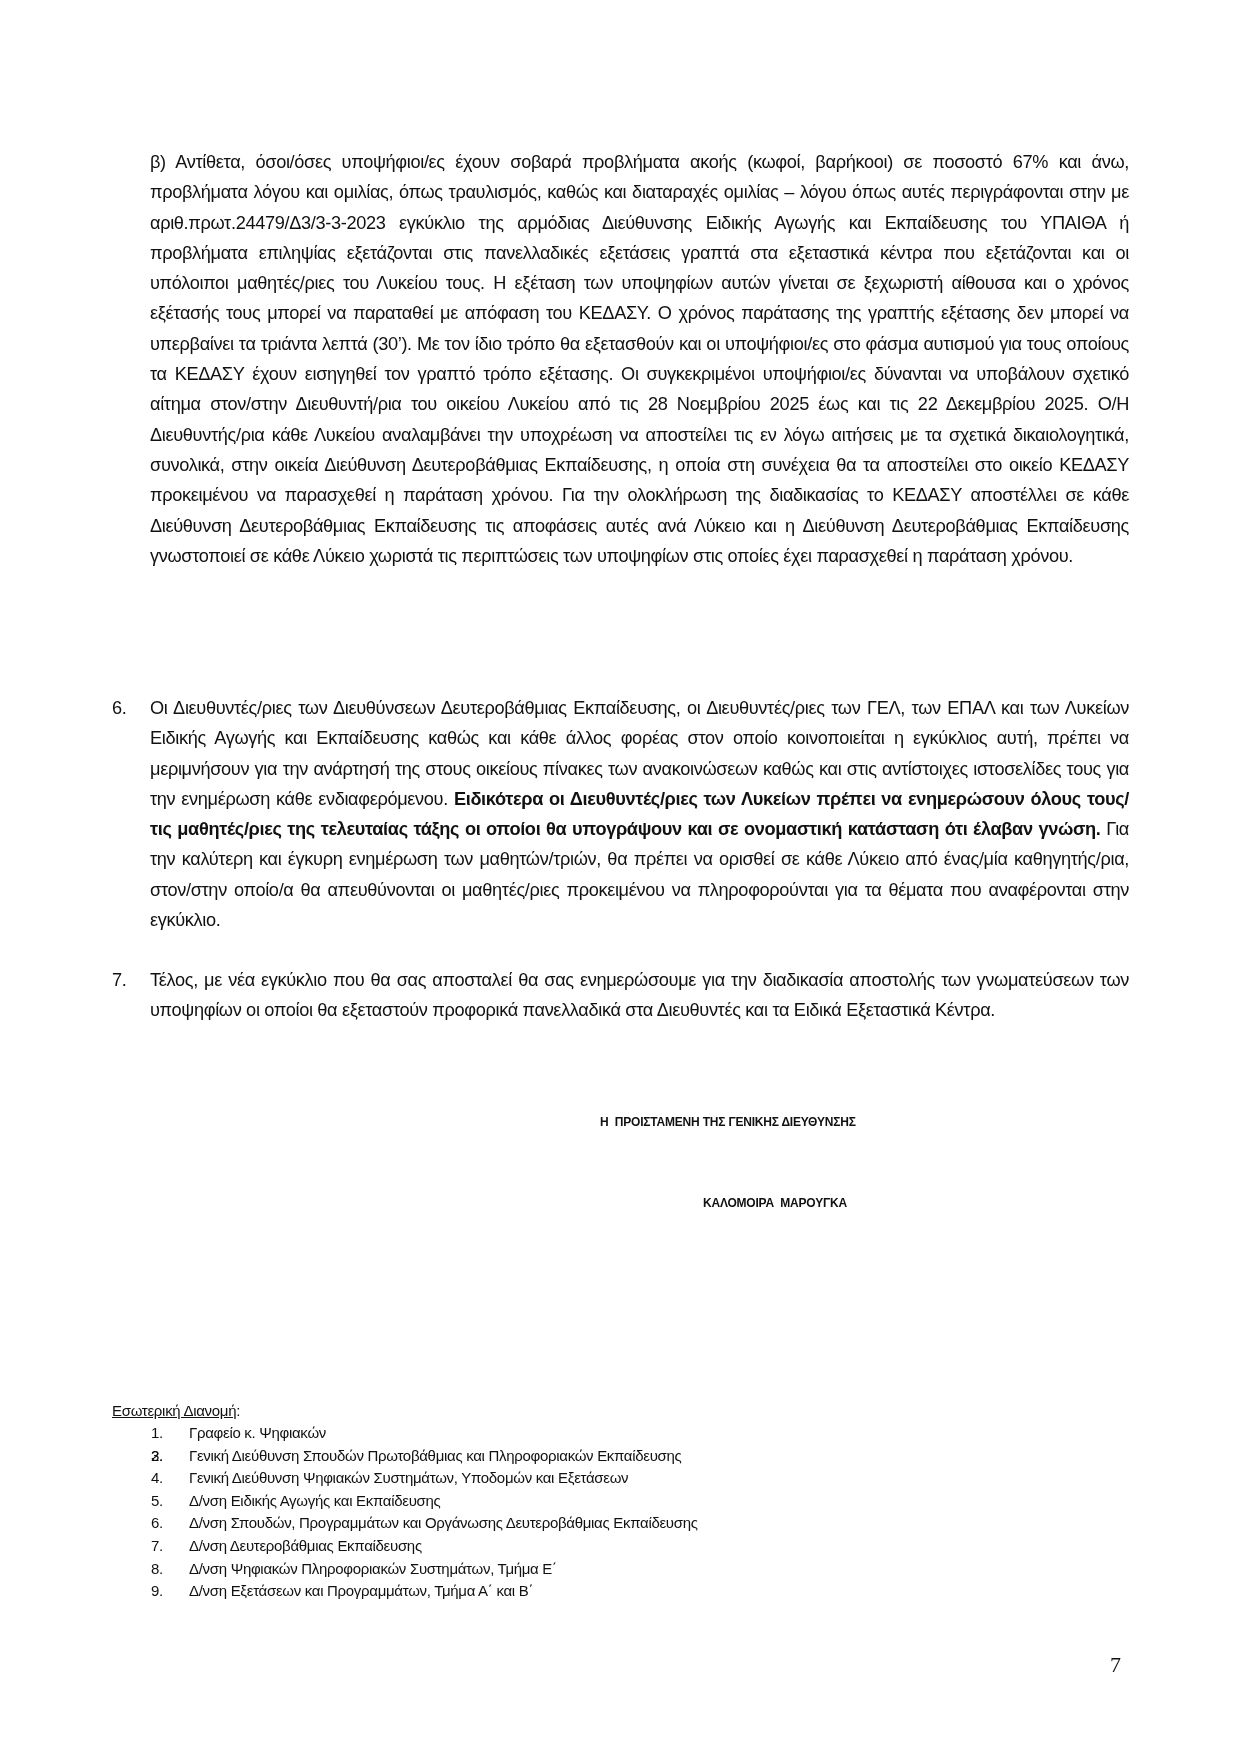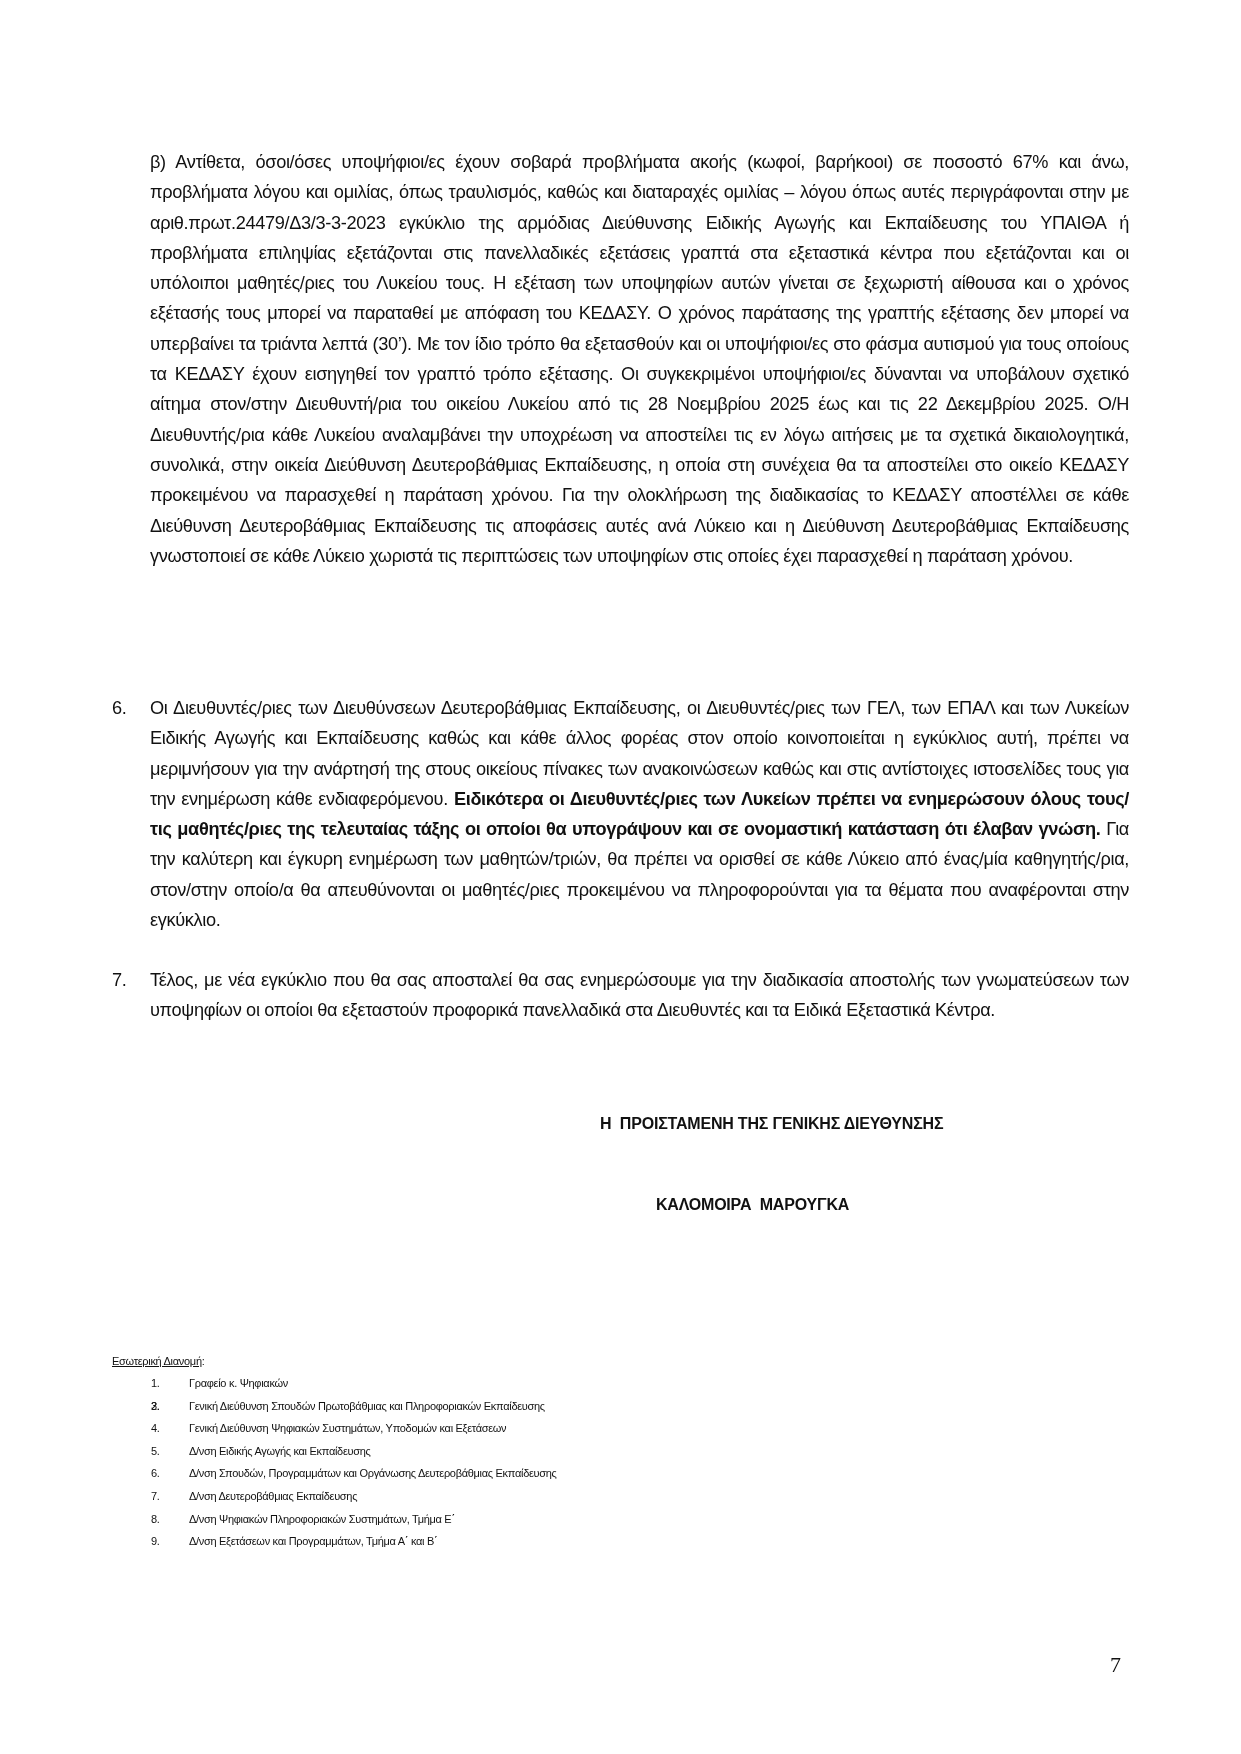--- a/index.html
+++ b/index.html
@@ -12,24 +12,24 @@
     text-align: justify;
     letter-spacing: -0.35px;
   }
   .para-b { position:absolute; left:150px; top:147px; width:979px; }
   .numlist { position:absolute; left:112px; width:1017px; }
   .item { position:relative; padding-left:38px; }
   .item .num { position:absolute; left:0; top:0; }
   .item6 { top:693px; }
   .item7 { top:965px; }
   b { font-weight:bold; }
-  .sig { position:absolute; font-family:"Liberation Sans", sans-serif; font-weight:bold; font-size:16px; letter-spacing:-0.2px; white-space:pre; }
+  .sig { position:absolute; font-family:"Liberation Sans", sans-serif; font-weight:bold; font-size:12px; letter-spacing:-0.2px; white-space:pre; }
   .sig-title { left:600px; top:1115px; }
-  .sig-name { left:656px; top:1196px; }
-  .dist { position:absolute; left:112px; top:1350px; font-family:"Liberation Sans", sans-serif; font-size:11px; letter-spacing:-0.3px; }
+  .sig-name { left:703px; top:1196px; }
+  .dist { position:absolute; left:112px; top:1400px; font-family:"Liberation Sans", sans-serif; font-size:15px; letter-spacing:-0.3px; }
   .dist-head { text-decoration:underline; line-height:22px; }
   .dist-head .colon { text-decoration:none; }
   .dist-list { margin:0; padding:0; list-style:none; }
   .dist-list li { position:relative; padding-left:77px; line-height:22.6px; white-space:nowrap; }
   .dist-list li .dn { position:absolute; left:39px; }
   .pagenum { position:absolute; left:1110px; top:1652px; font-family:"Liberation Serif", serif; font-size:22px; }
 </style>
 </head>
 <body>
 

